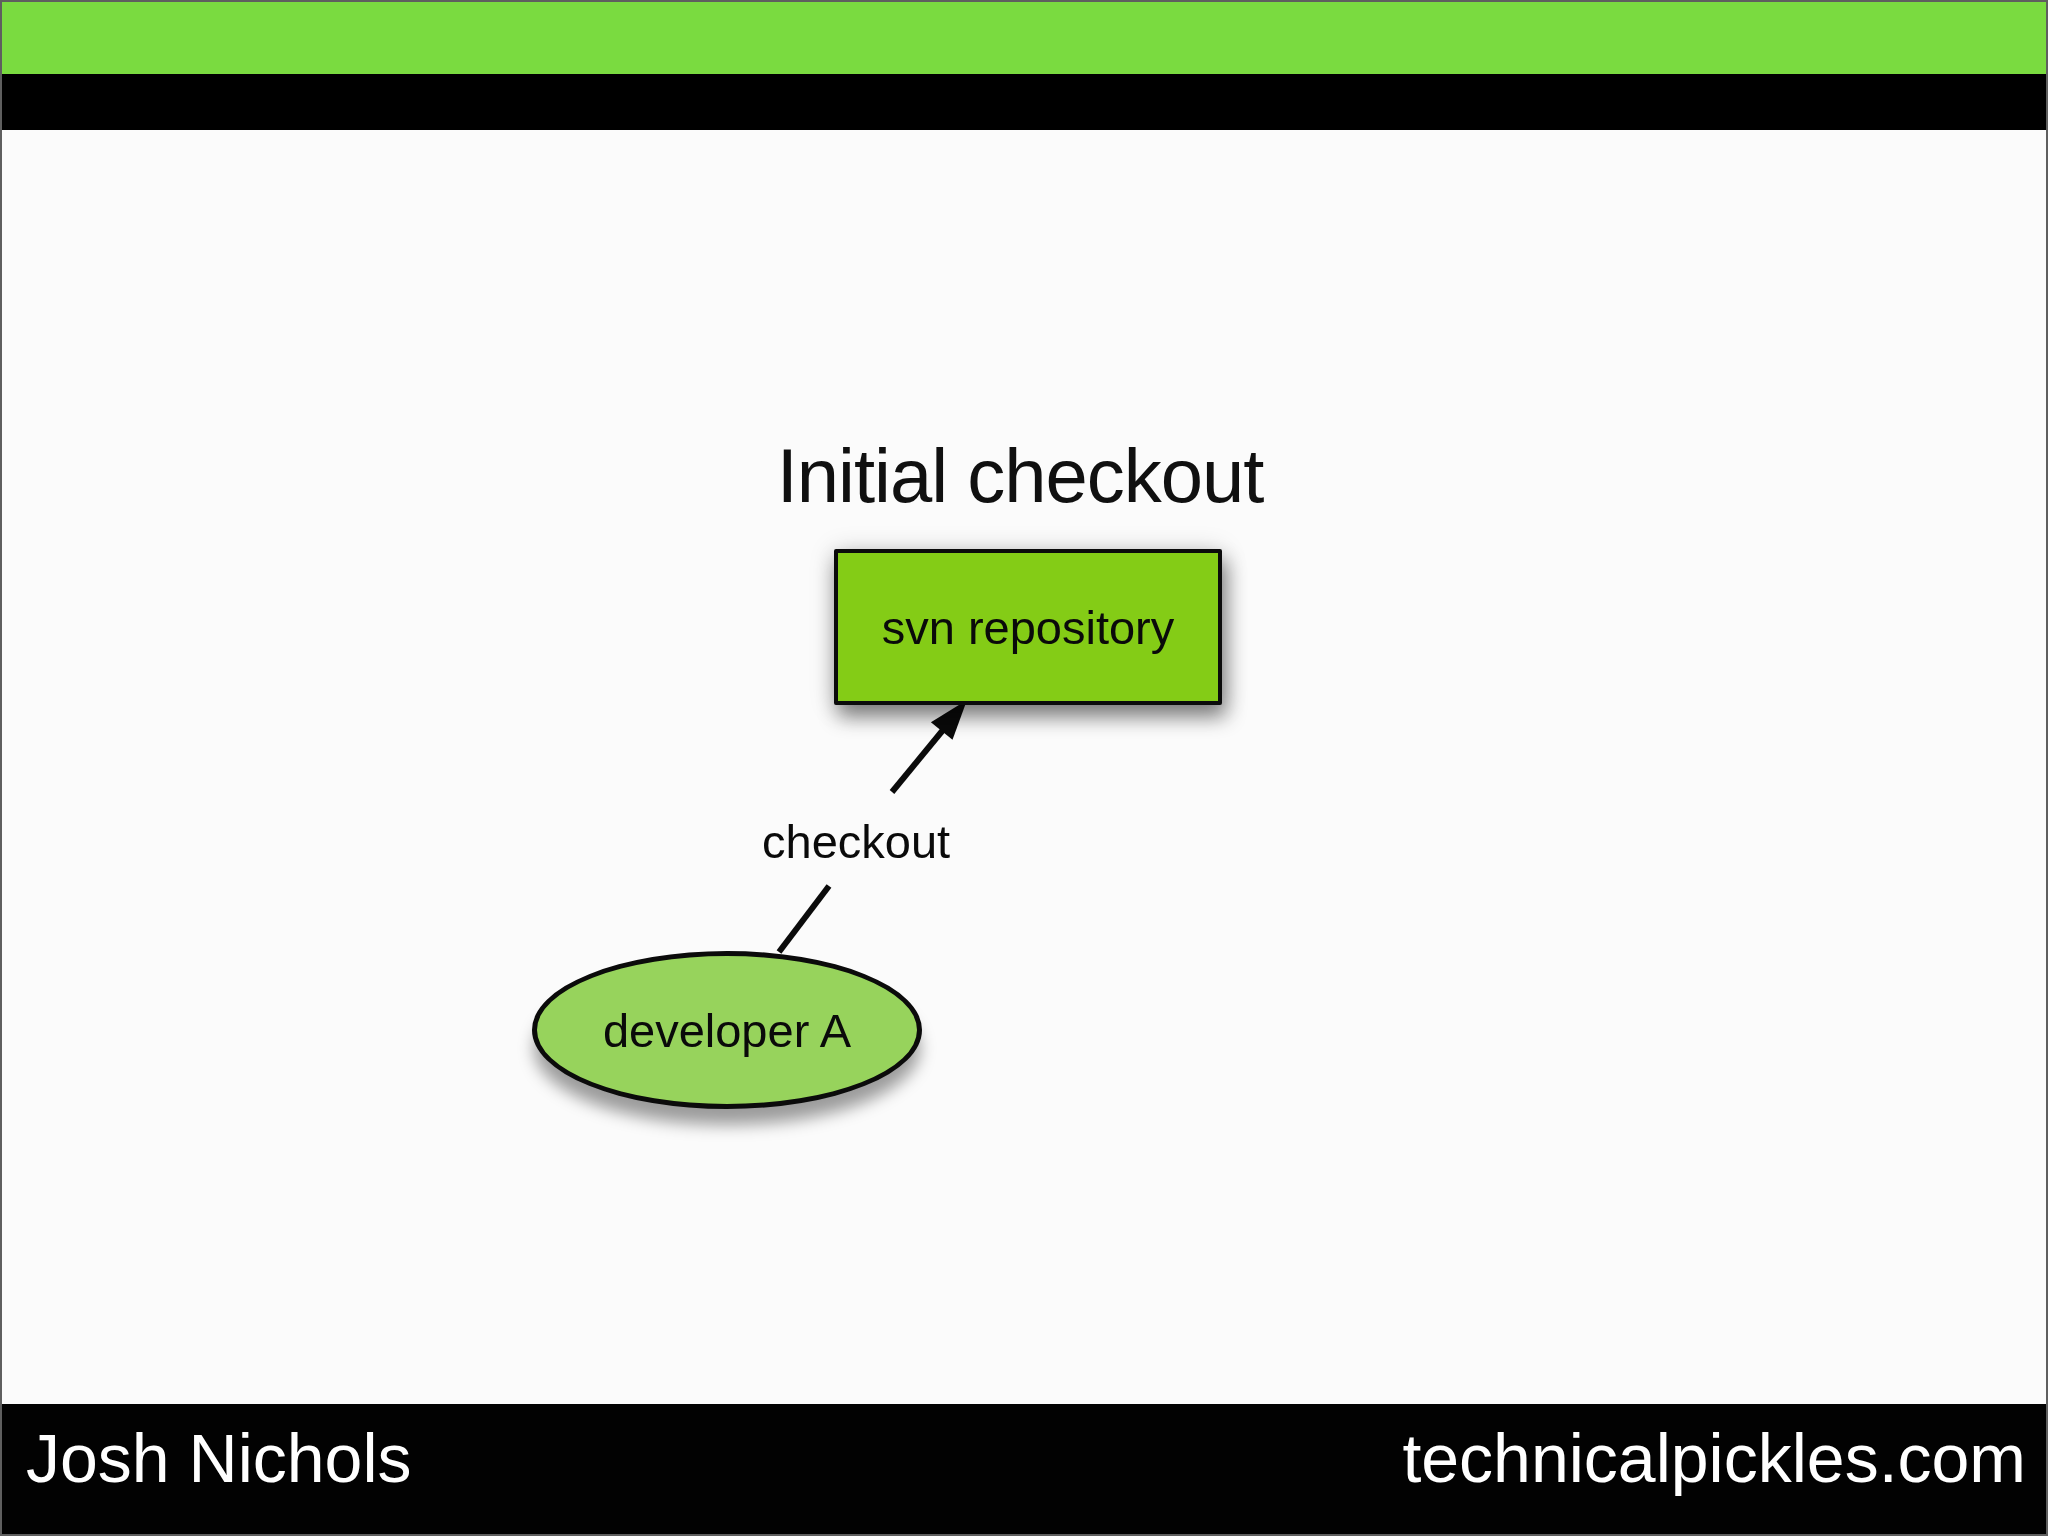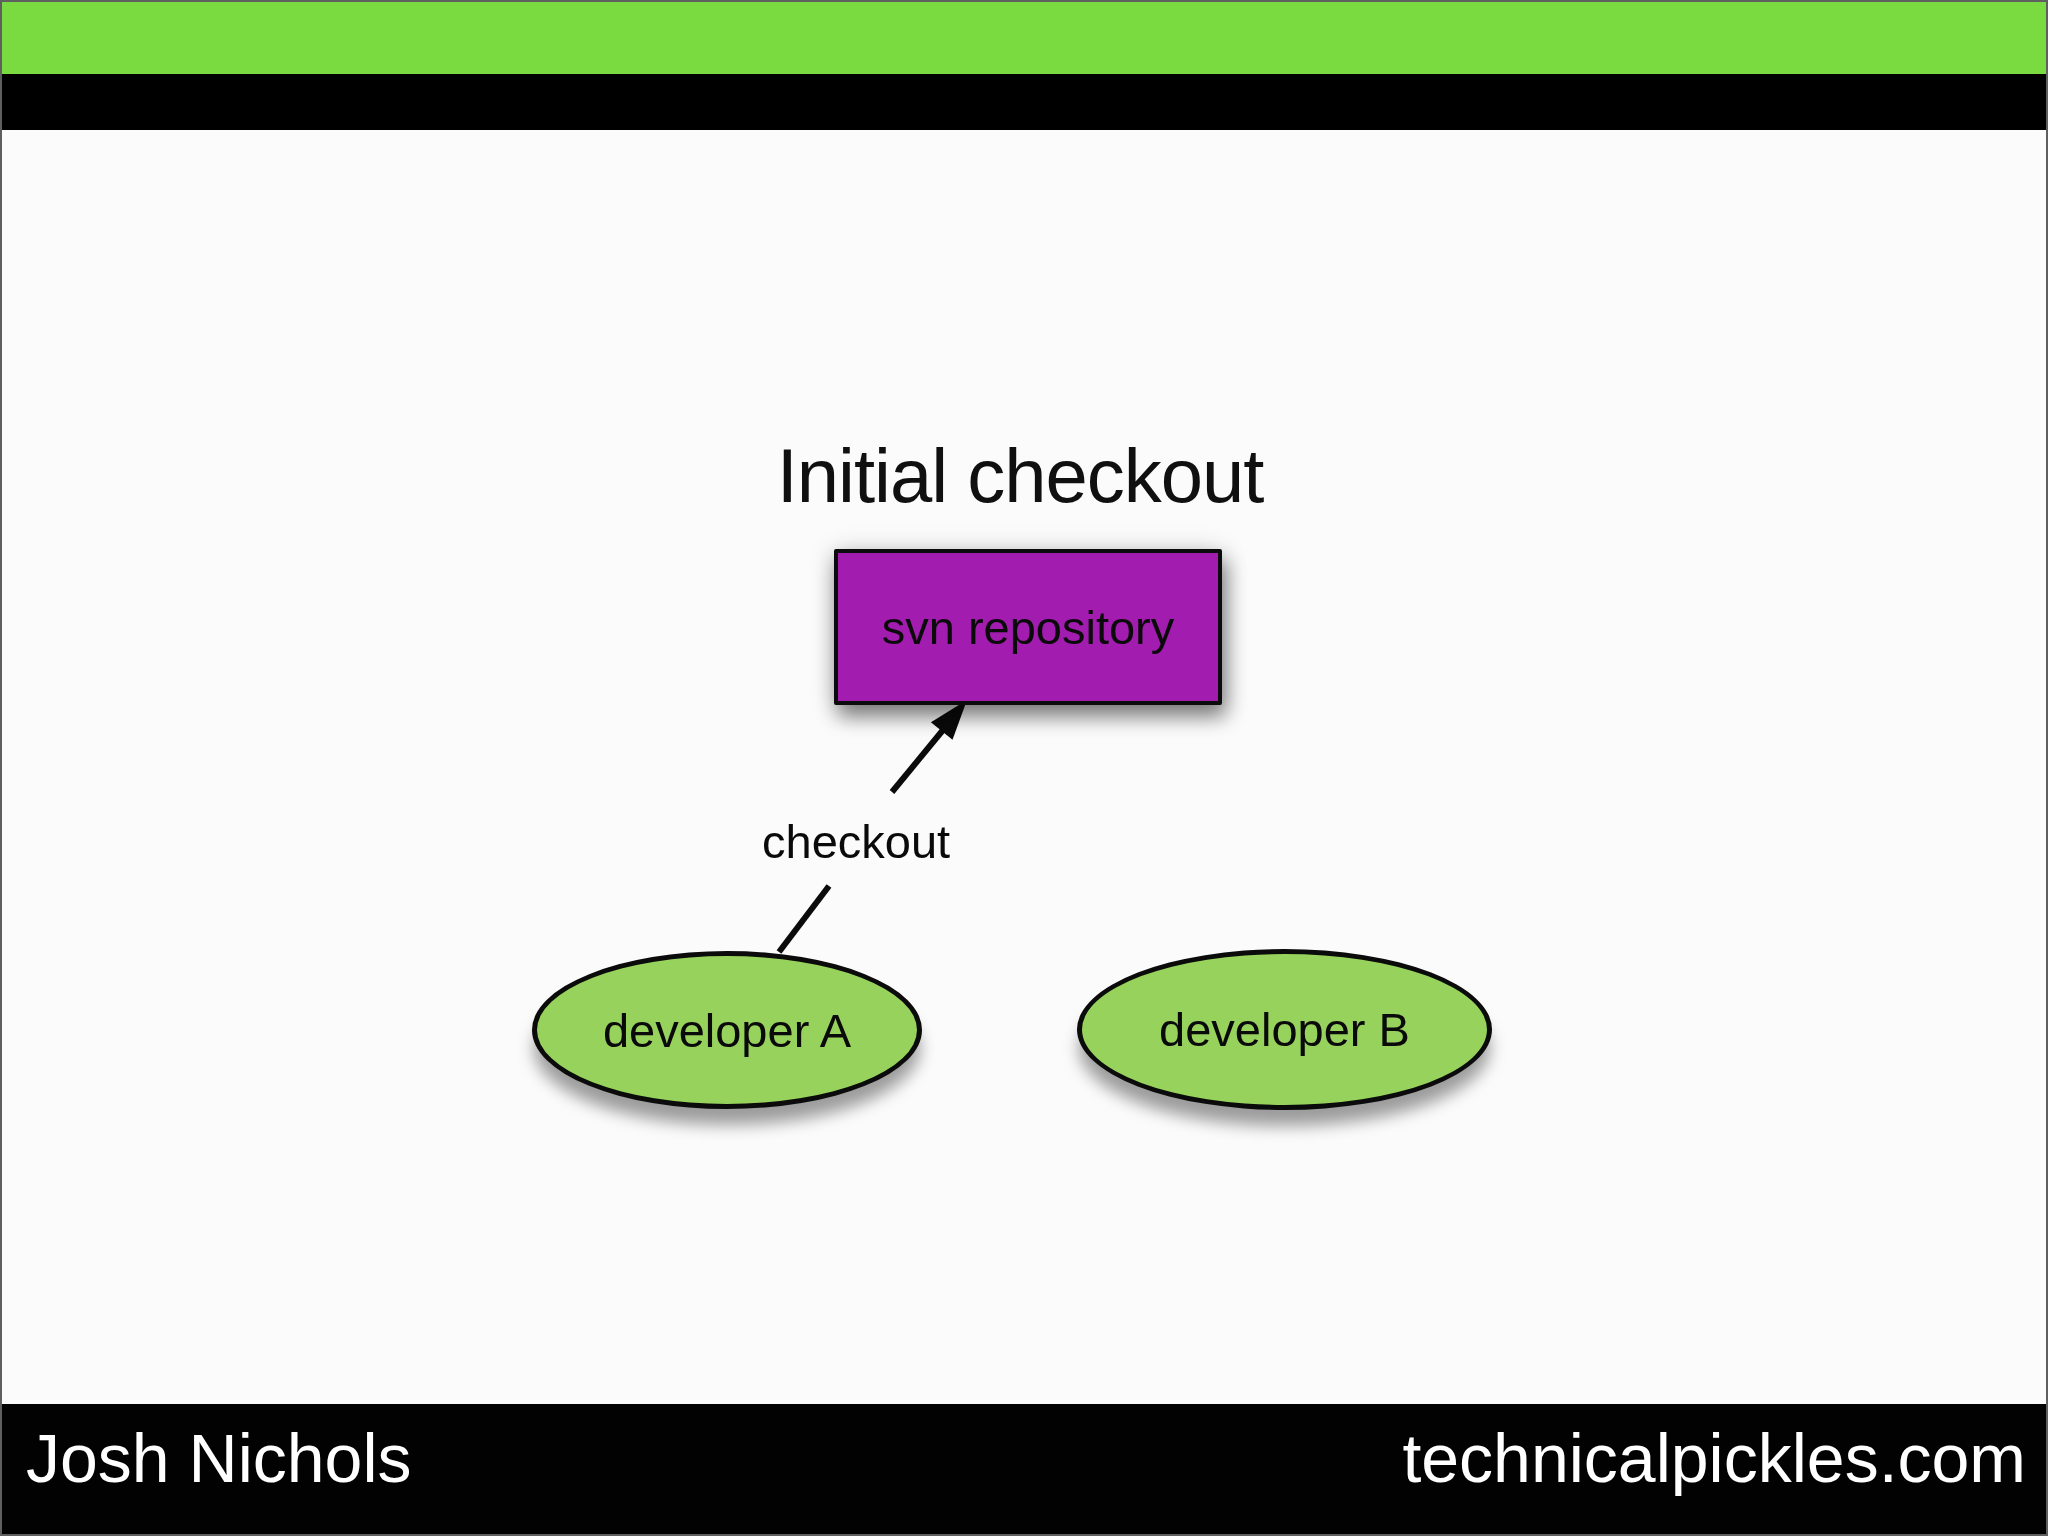--- a/index.html
+++ b/index.html
@@ -49,21 +49,21 @@
     align-items: center;
     justify-content: center;
     font-size: 47px;
     color: #0A0A0A;
   }
   .node-rect {
     left: 832px;
     top: 547px;
     width: 380px;
     height: 148px;
-    background: #a21caf;
+    background: #84cc16;
     border: 4px solid #0B0B0B;
     border-radius: 2px;
     box-shadow: 4px 12px 20px rgba(0,0,0,0.45), 0 2px 26px rgba(0,0,0,0.18);
   }
   .node-ellipse {
     background: #97D35C;
     border: 5px solid #0B0B0B;
     border-radius: 50%;
     box-shadow: 0 18px 16px -2px rgba(0,0,0,0.38);
   }
@@ -132,22 +132,19 @@
   <div class="node node-rect">
     <span>svn repository</span>
   </div>
 
   <div class="edge-label">checkout</div>
 
   <div class="node node-ellipse node-dev-a">
     <span>developer A</span>
   </div>
 
-  <div class="node node-ellipse node-dev-b">
-    <span>developer B</span>
-  </div>
 
   <div class="footer">
     <span>Josh Nichols</span>
     <span>technicalpickles.com</span>
   </div>
 
 </div>
 
 </body></html>

